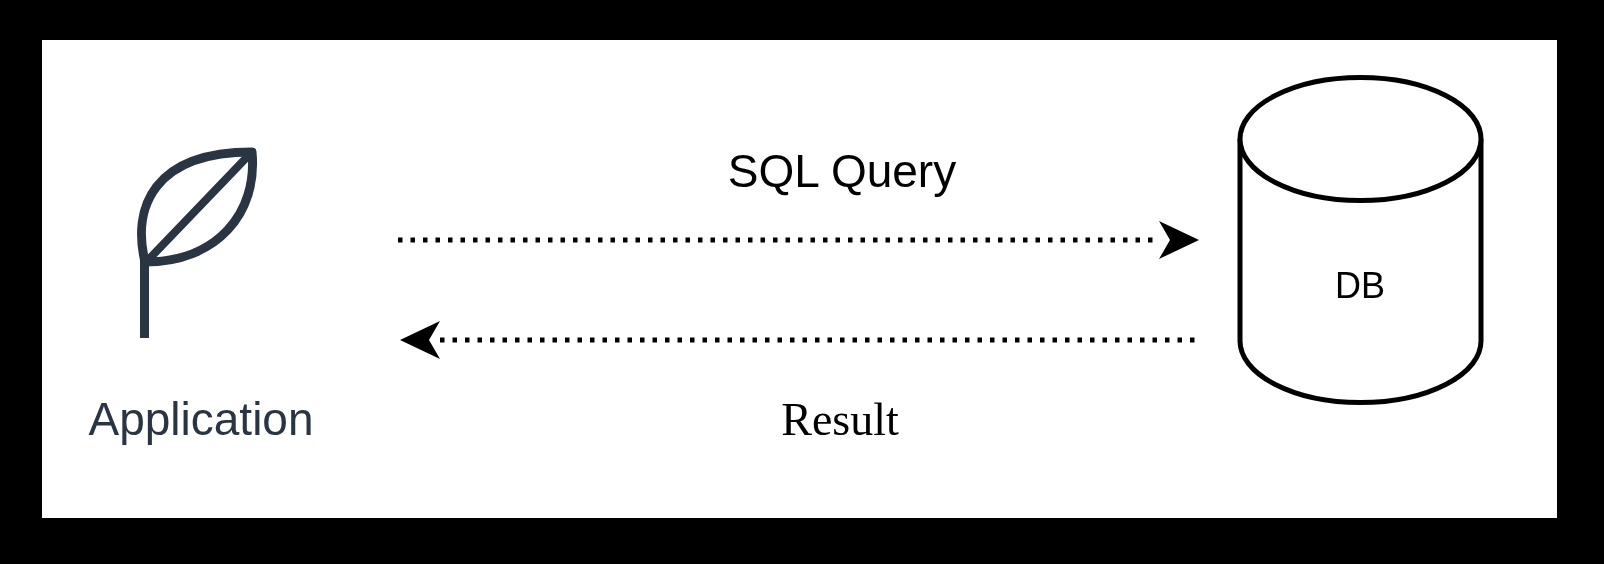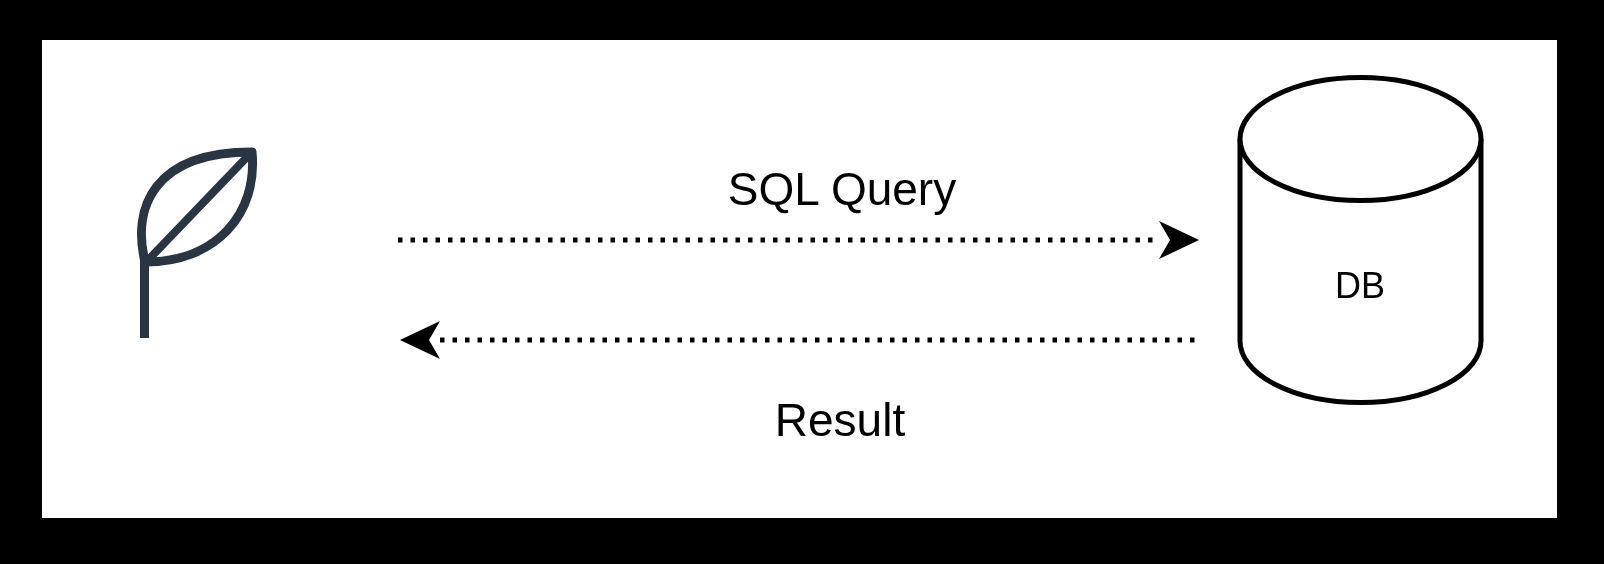--- a/index.html
+++ b/index.html
@@ -64,22 +64,22 @@
     position: absolute;
     white-space: nowrap;
     line-height: 1;
     transform: translateX(-50%);
     color: var(--color-line, #000);
   }
   .label.app {
     color: var(--color-leaf, #293543);
     left: 201px;  top: 396px;  font-size: 46px;
   }
-  .label.sql    { left: 842px;  top: 166px;  font-size: 46px; }
-  .label.result { left: 840px;  top: 397px;  font-size: 46px; }
+  .label.sql    { left: 842px;  top: 148px;  font-size: 46px; }
+  .label.result { left: 840px;  top: 397px;  font-size: 46px; font-family: Liberation Serif, serif; }
   .label.db     { left: 1360px; top: 268px;  font-size: 36px; }
 </style>
 </head>
 <body>
 
 <div class="stage">
 
   <div class="canvas"></div>
 
   <svg class="diagram" viewBox="0 0 1604 564" aria-hidden="true">
@@ -99,20 +99,21 @@
       <line class="dotted-line" x1="440" y1="340" x2="1200" y2="340"></line>
       <polygon class="arrowhead" points="400,340 440,321 429,340 440,359"></polygon>
     </g>
 
     <g>
       <path class="cyl-body" d="M1240 139 V 341 A 120.5 61.5 0 0 0 1481 341 V 139"></path>
       <ellipse class="cyl-top" cx="1360.5" cy="139" rx="120.5" ry="61.5"></ellipse>
     </g>
   </svg>
 
+  <div class="label app">Application</div>
 
   <div class="label sql">SQL Query</div>
 
   <div class="label result">Result</div>
 
   <div class="label db">DB</div>
 
 </div>
 
 </body></html>

